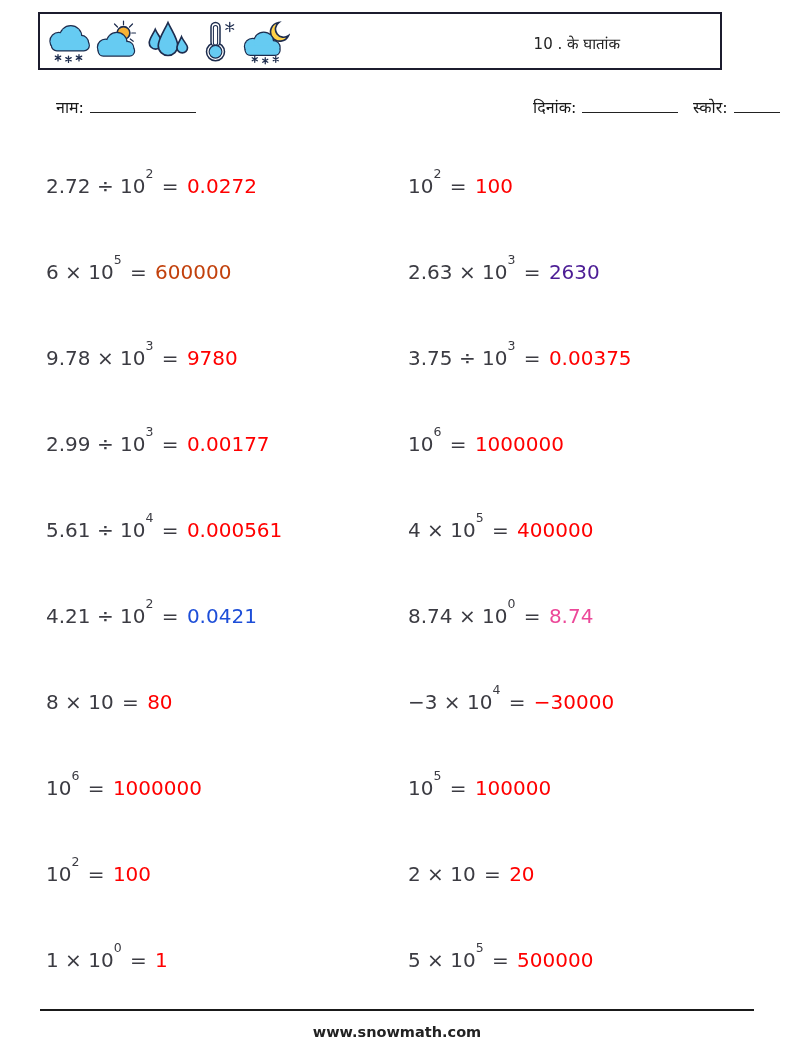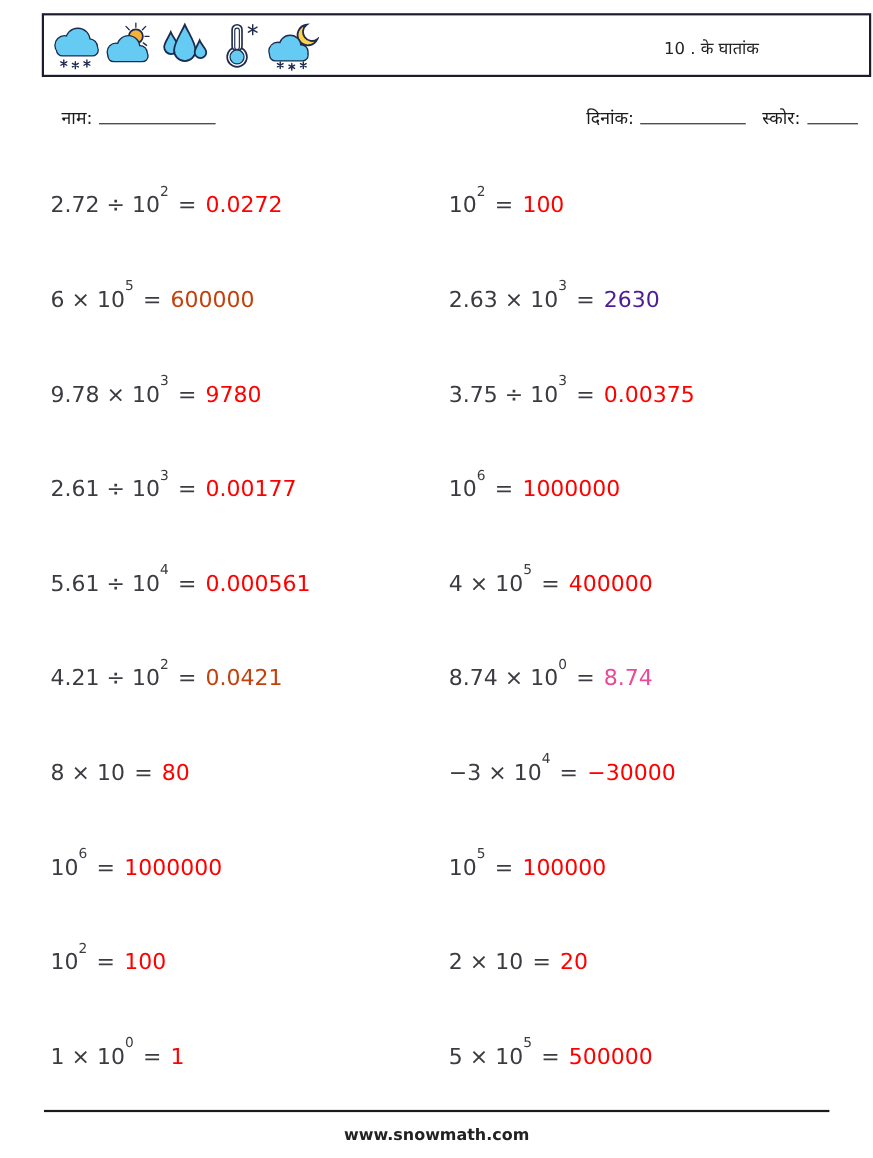--- a/index.html
+++ b/index.html
@@ -1,21 +1,21 @@
 <!DOCTYPE html>
 <html><head>
 <meta charset="utf-8">
 <style>
   * { margin:0; padding:0; box-sizing:border-box; }
   body { background:#ffffff; font-family:"DejaVu Sans","Liberation Sans",sans-serif; }
   .page { position:relative; width:794px; height:1053px; background:#ffffff; overflow:hidden; }
 
   
   .header-box {
-    position:absolute; left:38px; top:12px; width:754px; height:58px;
+    position:absolute; left:38px; top:12px; width:684px; height:58px;
     border:2px solid #1c1c2e; background:#ffffff;
   }
   .icons { position:absolute; left:6px; top:3px; display:flex; align-items:center; }
   .icons svg { width:48px; height:50px; display:block; margin-right:1px; }
   .title {
     position:absolute; right:100px; top:54%; transform:translateY(-50%);
     font-size:15px; color:#222222; white-space:nowrap;
   }
 
   
@@ -153,25 +153,25 @@
   </div>
 
   <div class="problems">
     <div class="col col-left" id="col-left">
   <div class="problem"><span class="expr">2.72 ÷ 10</span><sup class="exp">2</sup><span class="eq"> = </span><span class="ans" style="color: rgb(255, 0, 0);">0.0272</span></div>
 
   <div class="problem"><span class="expr">6 × 10</span><sup class="exp">5</sup><span class="eq"> = </span><span class="ans" style="color: #c2410c;">600000</span></div>
 
   <div class="problem"><span class="expr">9.78 × 10</span><sup class="exp">3</sup><span class="eq"> = </span><span class="ans" style="color: rgb(255, 0, 0);">9780</span></div>
 
-  <div class="problem"><span class="expr">2.61 ÷ 10</span><sup class="exp">3</sup><span class="eq"> = </span><span class="ans" style="color: rgb(255, 0, 0);">0.00177</span></div>
+  <div class="problem"><span class="expr">2.99 ÷ 10</span><sup class="exp">3</sup><span class="eq"> = </span><span class="ans" style="color: rgb(255, 0, 0);">0.00177</span></div>
 
   <div class="problem"><span class="expr">5.61 ÷ 10</span><sup class="exp">4</sup><span class="eq"> = </span><span class="ans" style="color: rgb(255, 0, 0);">0.000561</span></div>
 
-  <div class="problem"><span class="expr">4.21 ÷ 10</span><sup class="exp">2</sup><span class="eq"> = </span><span class="ans" style="color: #c2410c;">0.0421</span></div>
+  <div class="problem"><span class="expr">4.21 ÷ 10</span><sup class="exp">2</sup><span class="eq"> = </span><span class="ans" style="color: #1d4ed8;">0.0421</span></div>
 
   <div class="problem"><span class="expr">8 × 10</span><span class="eq"> = </span><span class="ans" style="color: rgb(255, 0, 0);">80</span></div>
 
   <div class="problem"><span class="expr">10</span><sup class="exp">6</sup><span class="eq"> = </span><span class="ans" style="color: rgb(255, 0, 0);">1000000</span></div>
 
   <div class="problem"><span class="expr">10</span><sup class="exp">2</sup><span class="eq"> = </span><span class="ans" style="color: rgb(255, 0, 0);">100</span></div>
 
   <div class="problem"><span class="expr">1 × 10</span><sup class="exp">0</sup><span class="eq"> = </span><span class="ans" style="color: rgb(255, 0, 0);">1</span></div>
 </div>
     <div class="col col-right" id="col-right">

